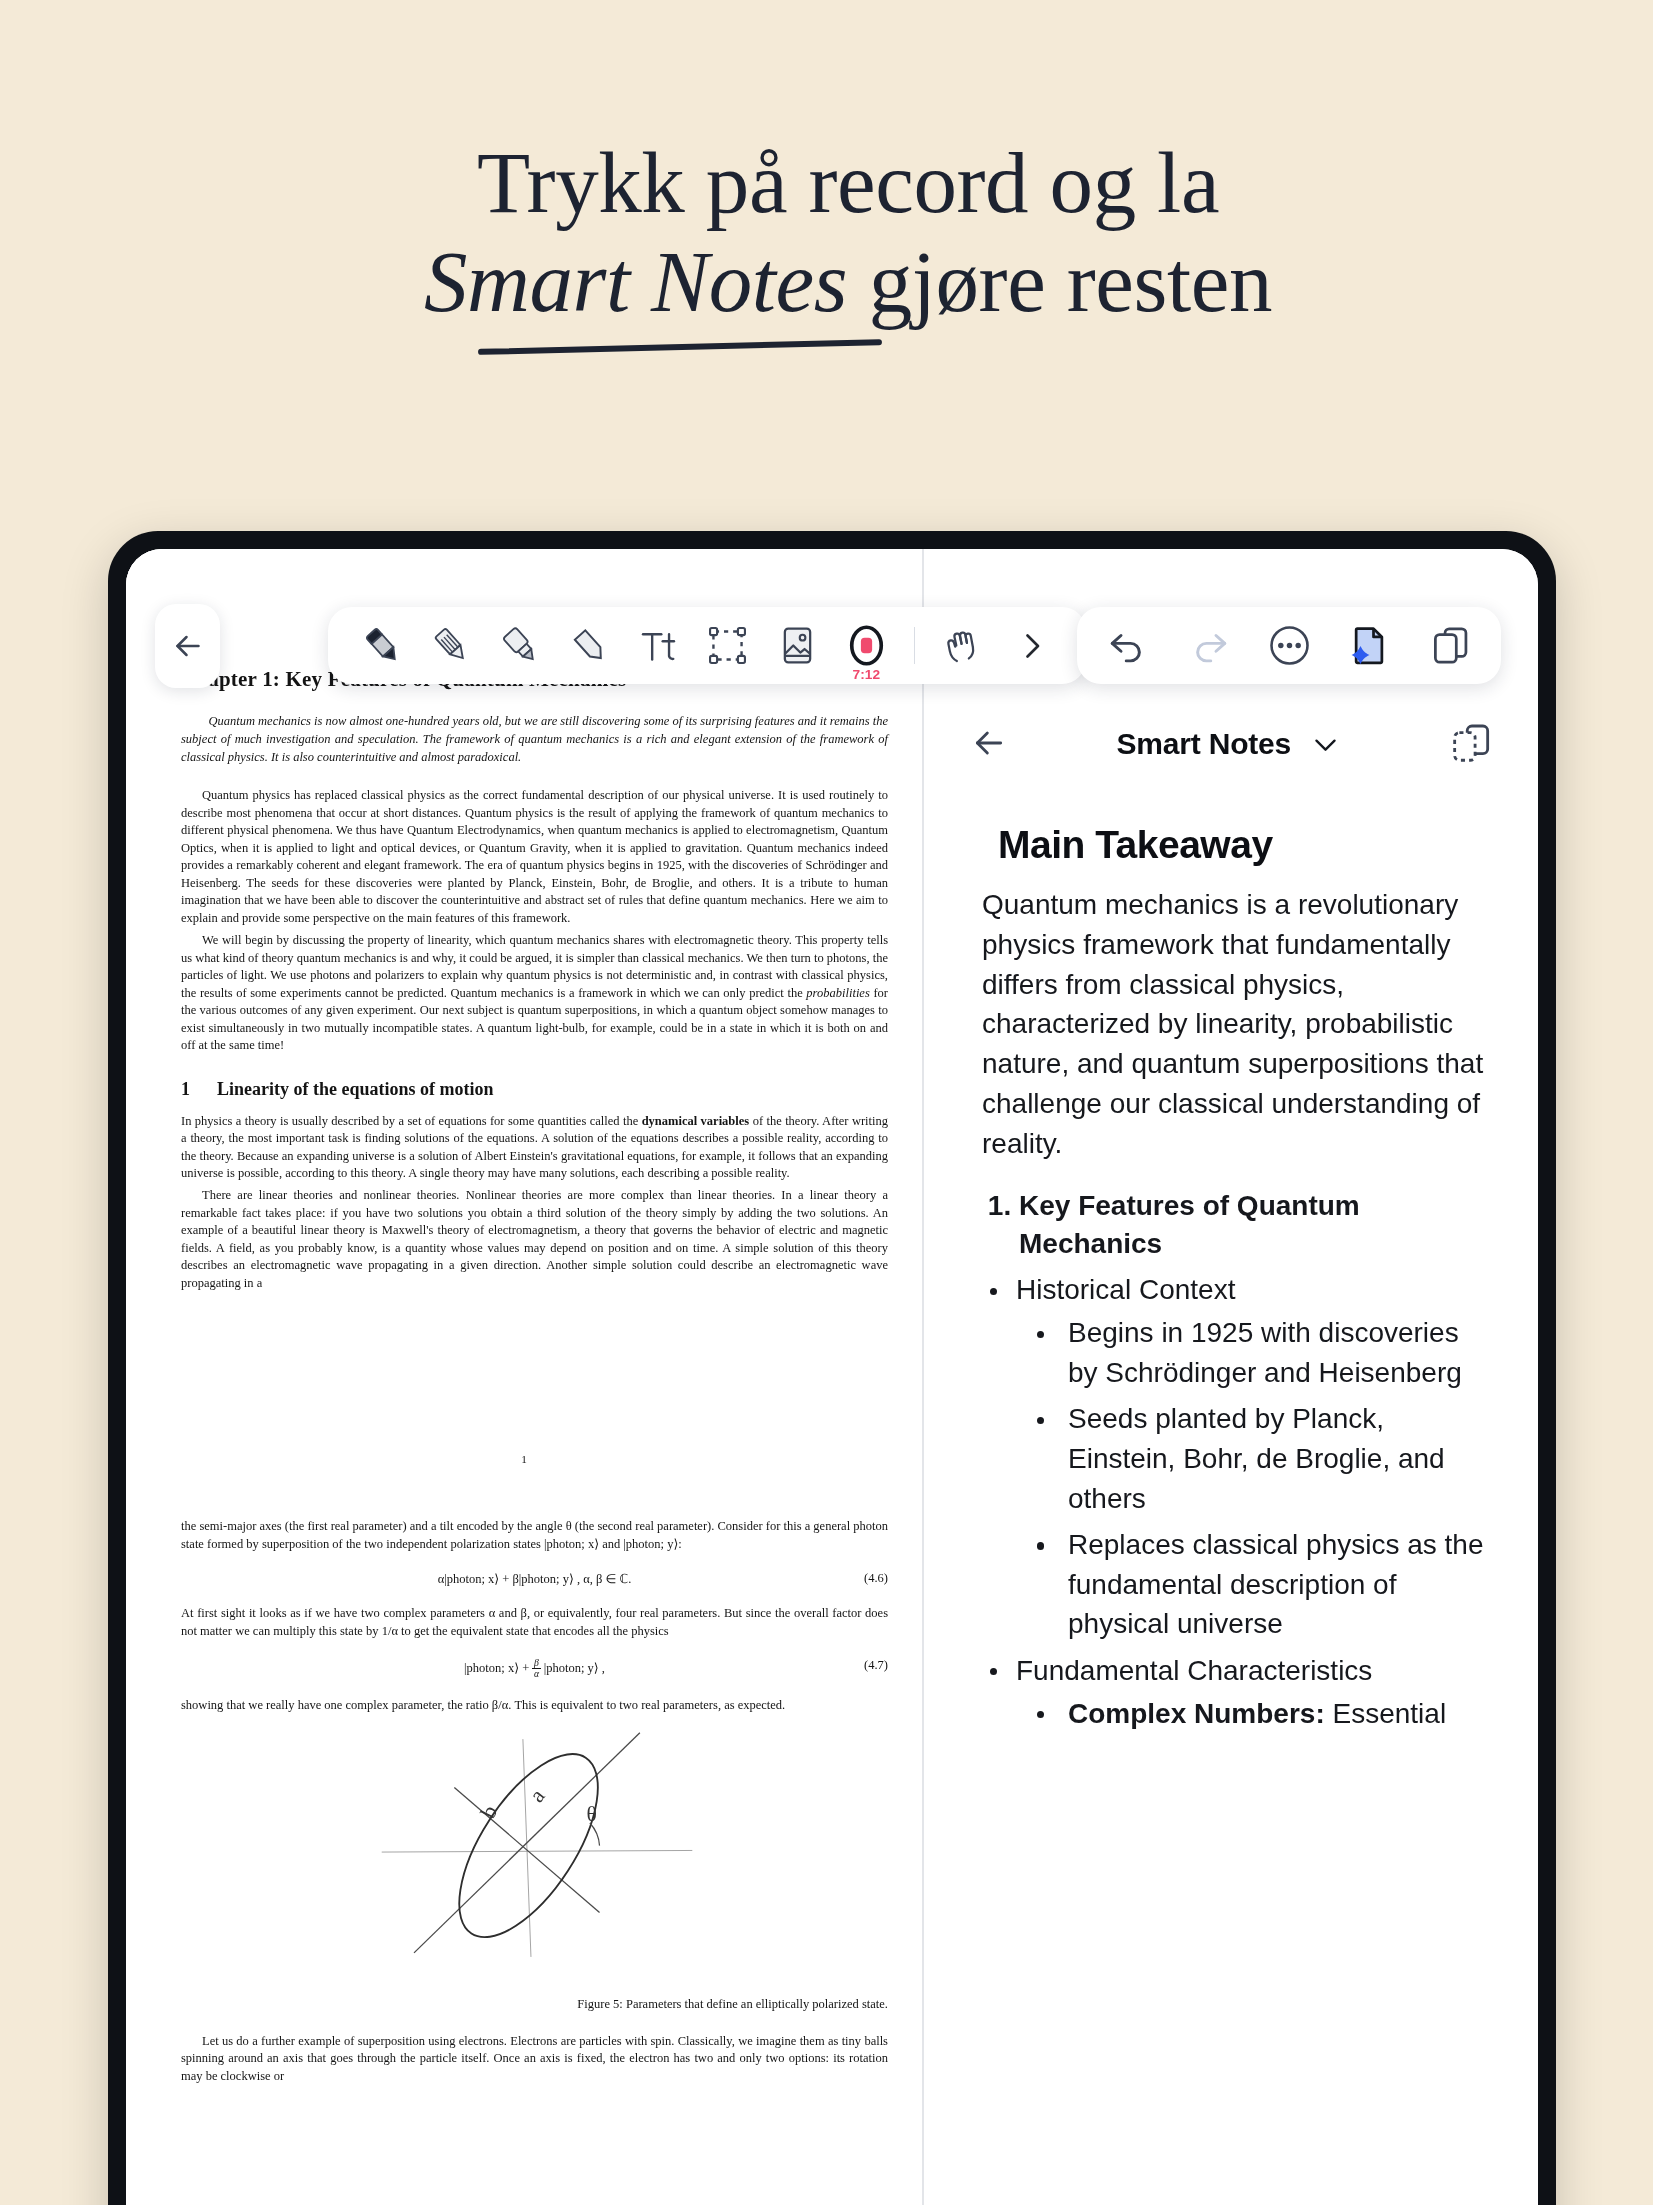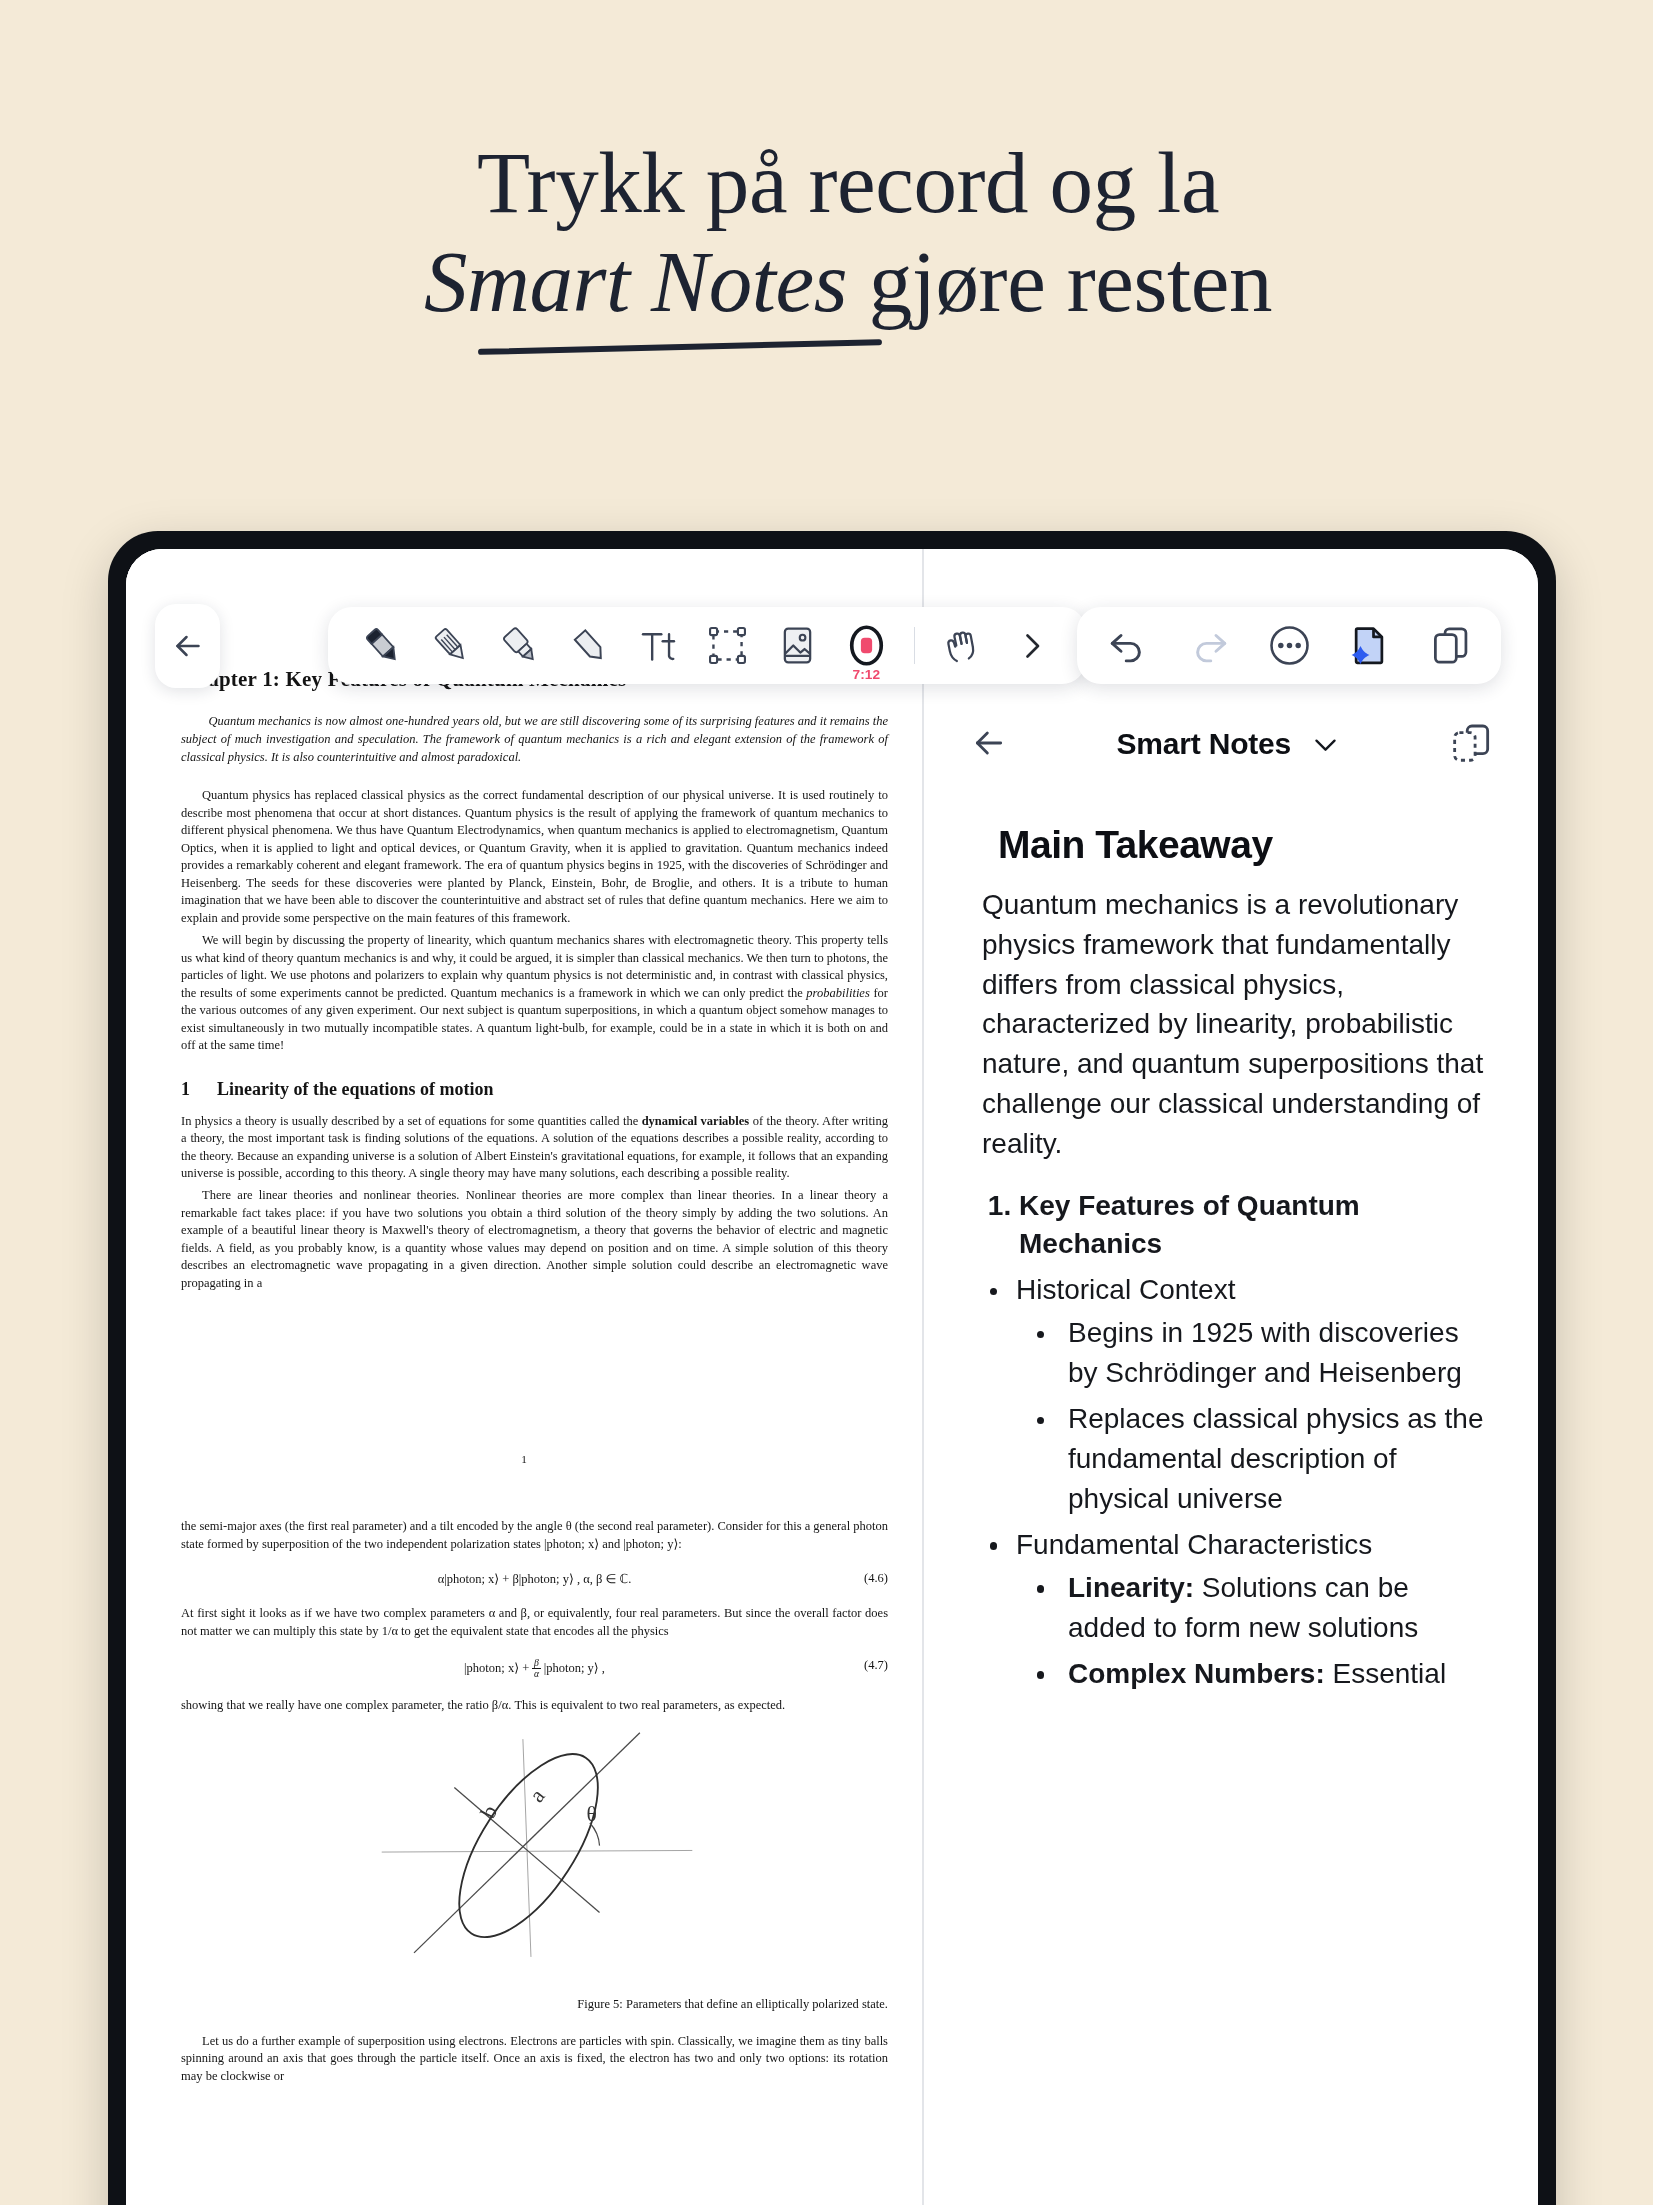--- a/index.html
+++ b/index.html
@@ -406,34 +406,34 @@
             <li>
               <span class="dot"></span>
               <span>Historical Context</span>
               <ul class="lvl2">
                 <li>
                   <span class="dot"></span>
                   <span>Begins in 1925 with discoveries by Schrödinger and Heisenberg</span>
                 </li>
                 <li>
                   <span class="dot"></span>
+                  <span>Seeds planted by Planck, Einstein, Bohr, de Broglie, and others</span>
+                </li>
+                <li>
+                  <span class="dot"></span>
                   <span>Replaces classical physics as the fundamental description of physical universe</span>
                 </li>
               </ul>
             </li>
             <li>
               <span class="dot"></span>
               <span>Fundamental Characteristics</span>
               <ul class="lvl2">
                 <li>
                   <span class="dot"></span>
-                  <span class="bold">Linearity:</span><span> Solutions can be added to form new solutions</span>
-                </li>
-                <li>
-                  <span class="dot"></span>
                   <span class="bold">Complex Numbers:</span><span> Essential</span>
                 </li>
               </ul>
             </li>
           </ul>
         </div>
 
       </div>
 
     </div>

